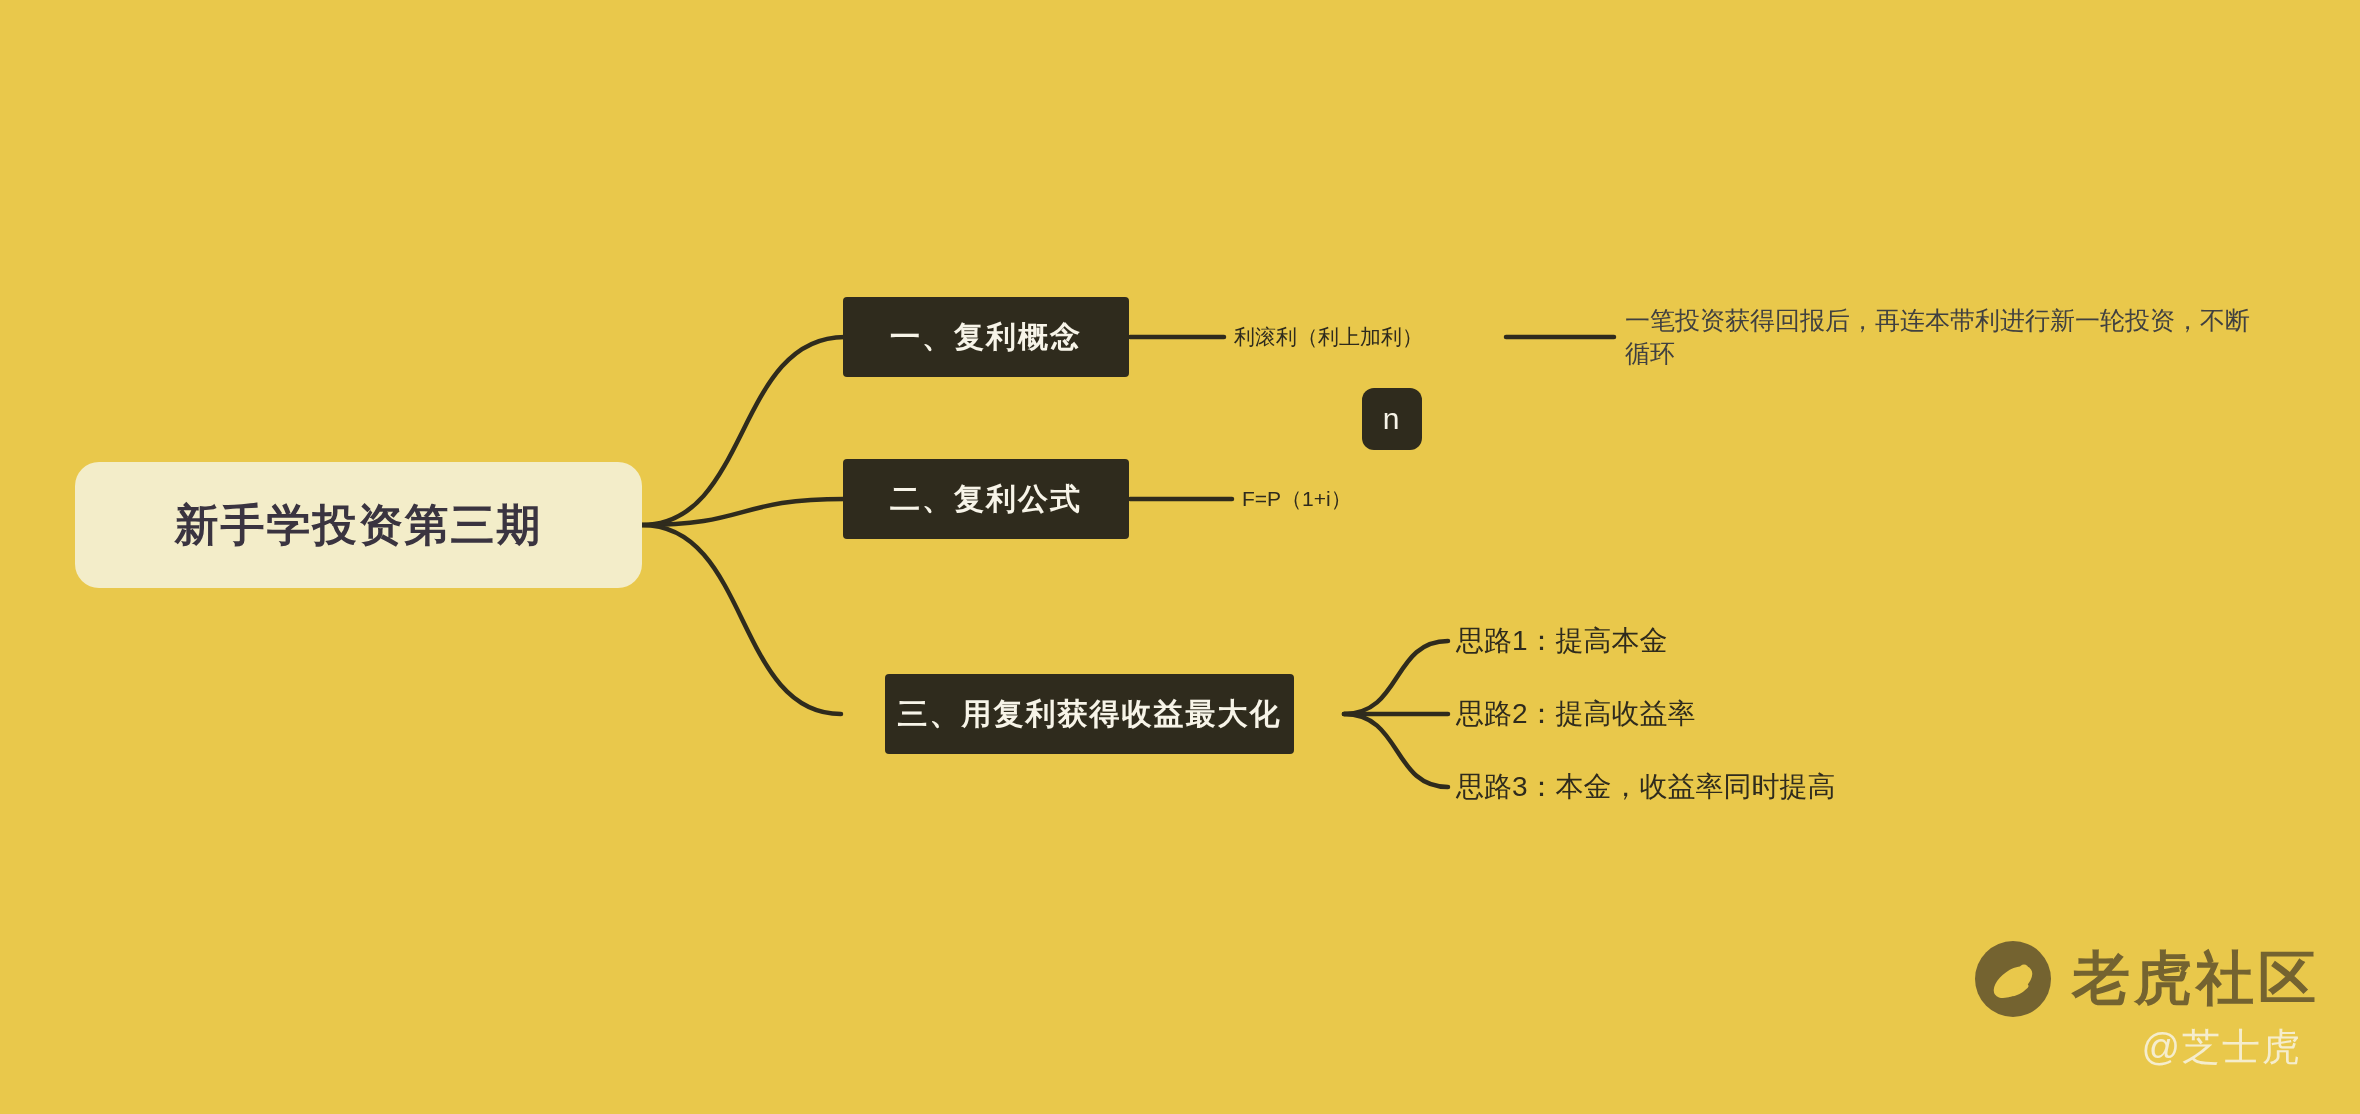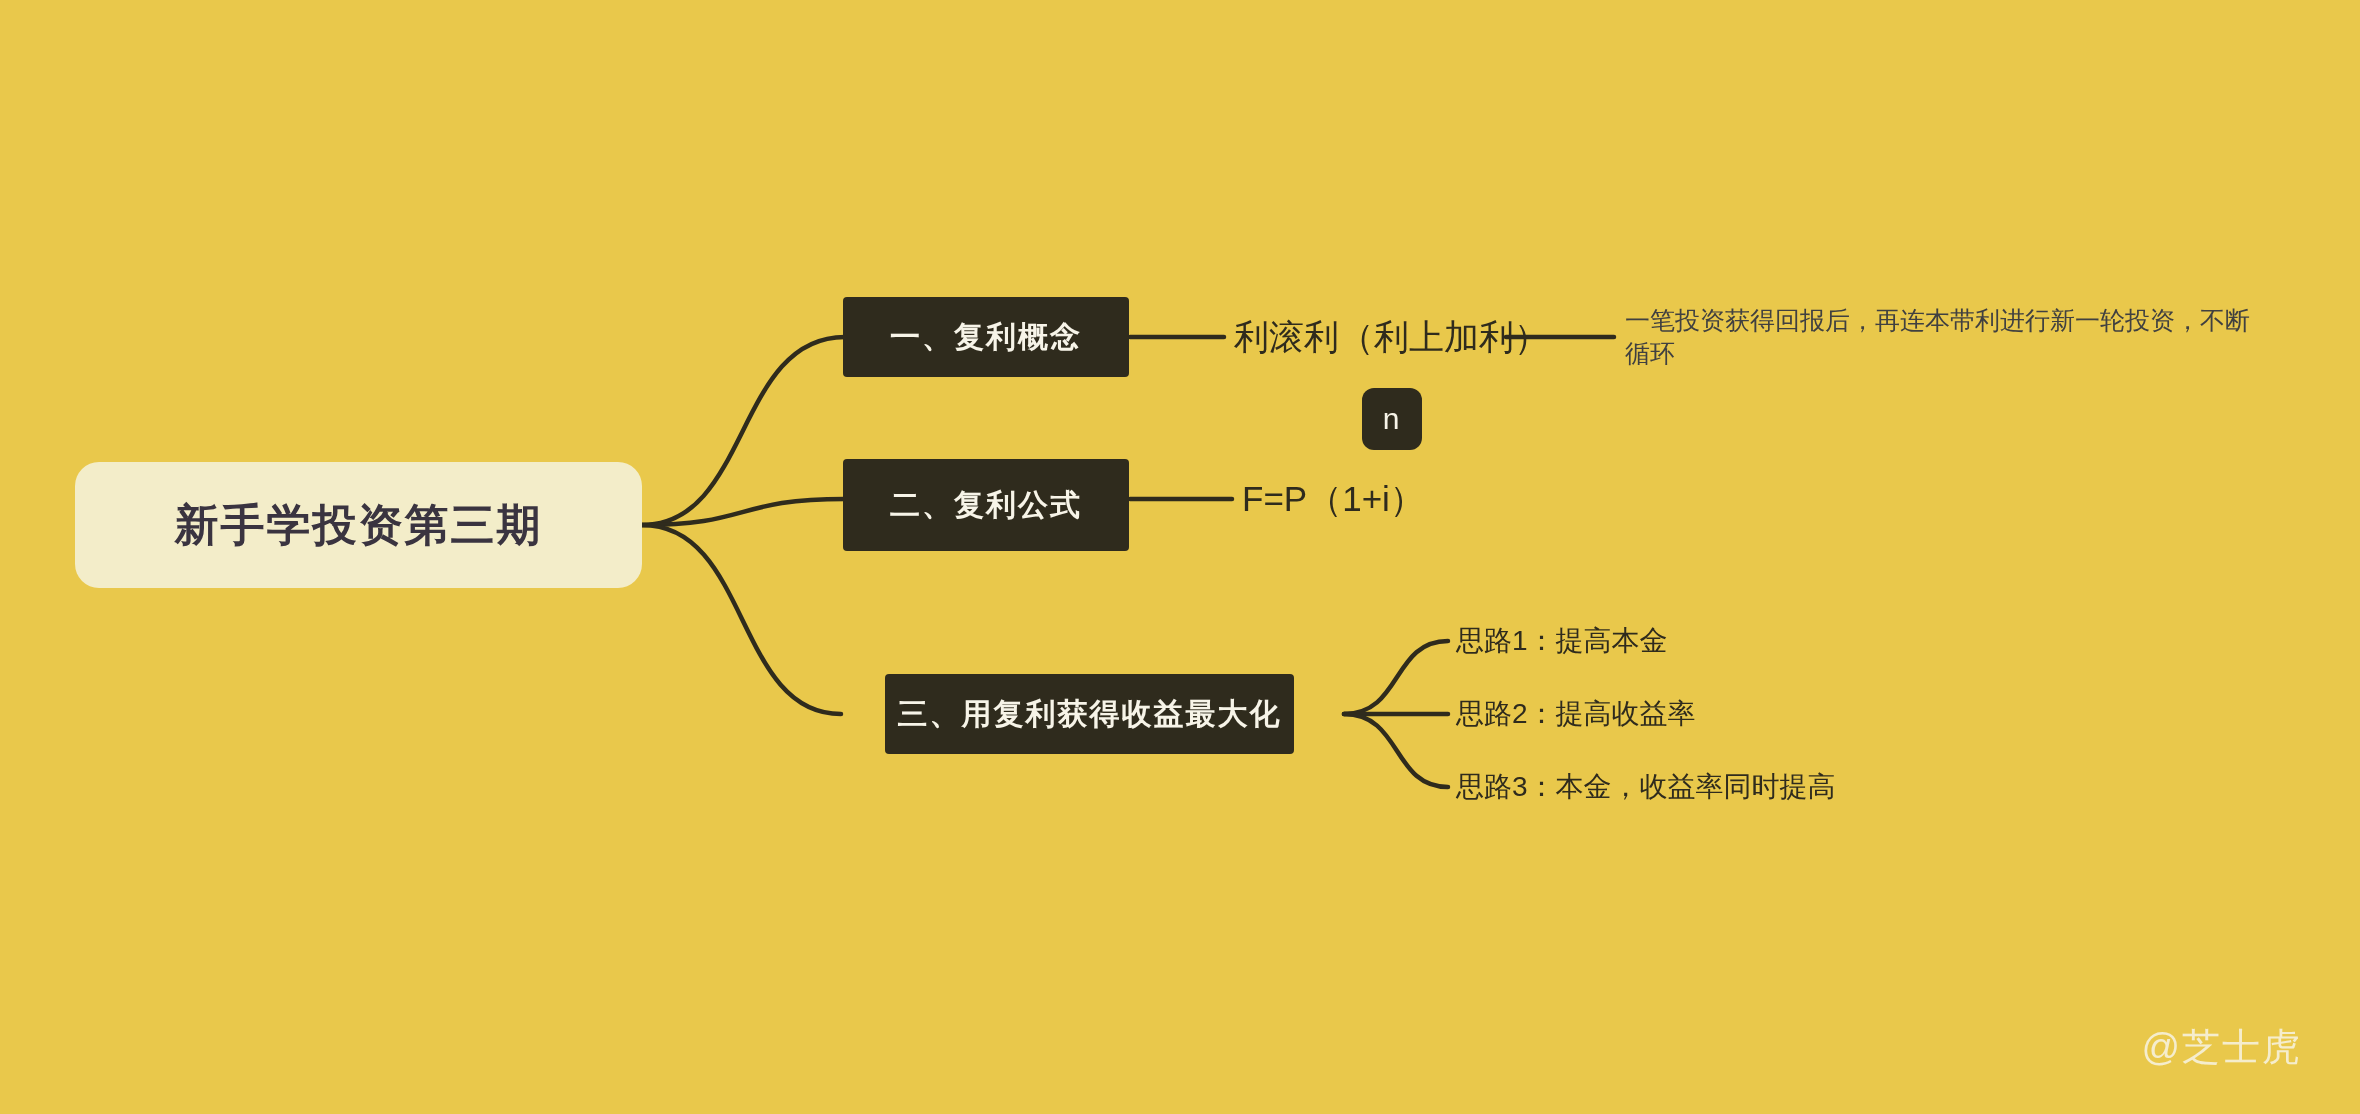--- a/index.html
+++ b/index.html
@@ -33,29 +33,29 @@
   .node-dark {
     position: absolute;
     background: #2f2b1d;
     color: #f7f4e8;
     border-radius: 4px;
     display: flex; align-items: center; justify-content: center;
     font-size: 30px; font-weight: bold;
     letter-spacing: 2px;
   }
   .branch-1 { left: 843px; top: 297px; width: 286px; height: 80px; }
-  .branch-2 { left: 843px; top: 459px; width: 286px; height: 92px; }
+  .branch-2 { left: 843px; top: 459px; width: 286px; height: 80px; }
   .branch-3 { left: 885px; top: 674px; width: 409px; height: 80px; }
   .exponent-node {
     left: 1362px; top: 388px; width: 60px; height: 62px;
     font-size: 30px; font-weight: normal; border-radius: 12px;
   }
   .leaf-label {
     position: absolute;
-    font-size: 35px;
+    font-size: 21px;
     color: #2f2b1d;
     white-space: nowrap;
     transform: translateY(-50%);
   }
   .label-rolling { left: 1234px; top: 337px; }
   .label-formula { left: 1242px; top: 499px; }
   .note-text {
     position: absolute;
     left: 1625px; top: 304px;
     width: 630px;
@@ -125,16 +125,25 @@
   <div class="leaf-label label-formula">F=P（1+i）</div>
 
   <div class="node-dark exponent-node">n</div>
 
   <div class="leaf-label idea-label idea-1">思路1：提高本金</div>
 
   <div class="leaf-label idea-label idea-2">思路2：提高收益率</div>
 
   <div class="leaf-label idea-label idea-3">思路3：本金，收益率同时提高</div>
 
+  <div class="watermark">
+    <svg class="watermark-icon" viewBox="0 0 82 82" xmlns="http://www.w3.org/2000/svg">
+      <circle cx="41" cy="41" r="38" fill="currentColor"></circle>
+      <ellipse cx="41" cy="44" rx="22" ry="12" fill="#e9c84b" transform="rotate(-35 41 44)"></ellipse>
+      <path d="M 30 54 Q 42 60 54 48" fill="none" stroke="#e9c84b" stroke-width="5" stroke-linecap="round"></path>
+      <circle cx="52" cy="31" r="4.5" fill="#e9c84b"></circle>
+    </svg>
+    <div class="watermark-brand">老虎社区</div>
+  </div>
 
   <div class="watermark-handle">@芝士虎</div>
 
 </div>
 
 </body></html>

